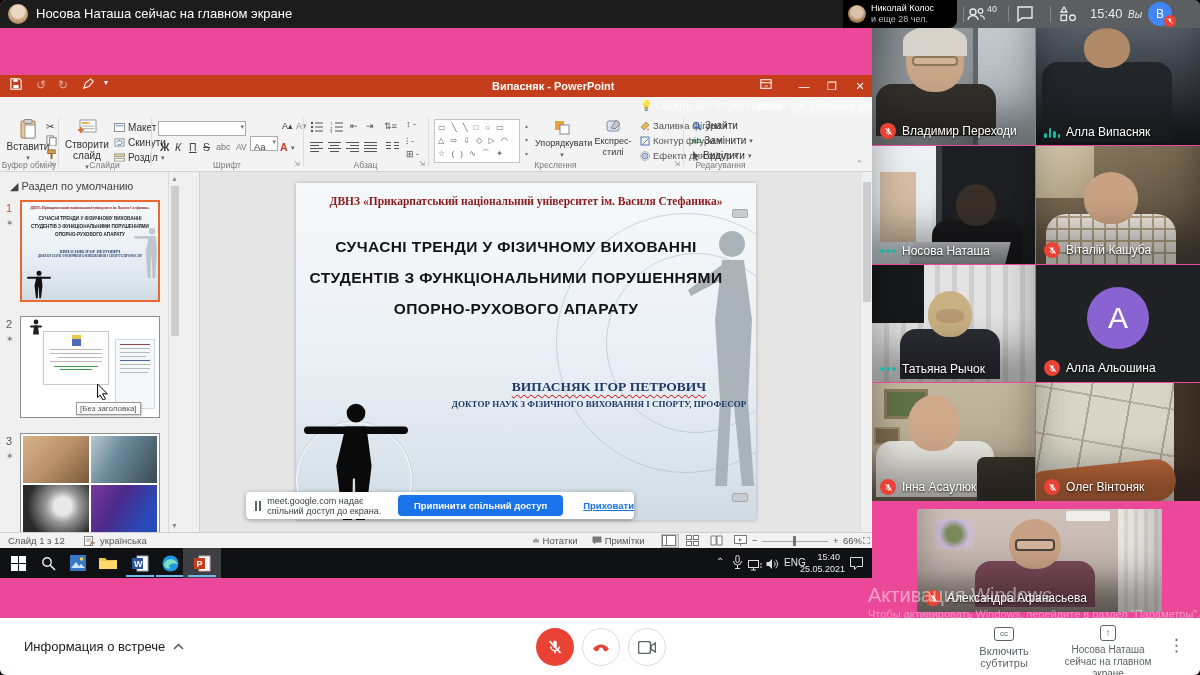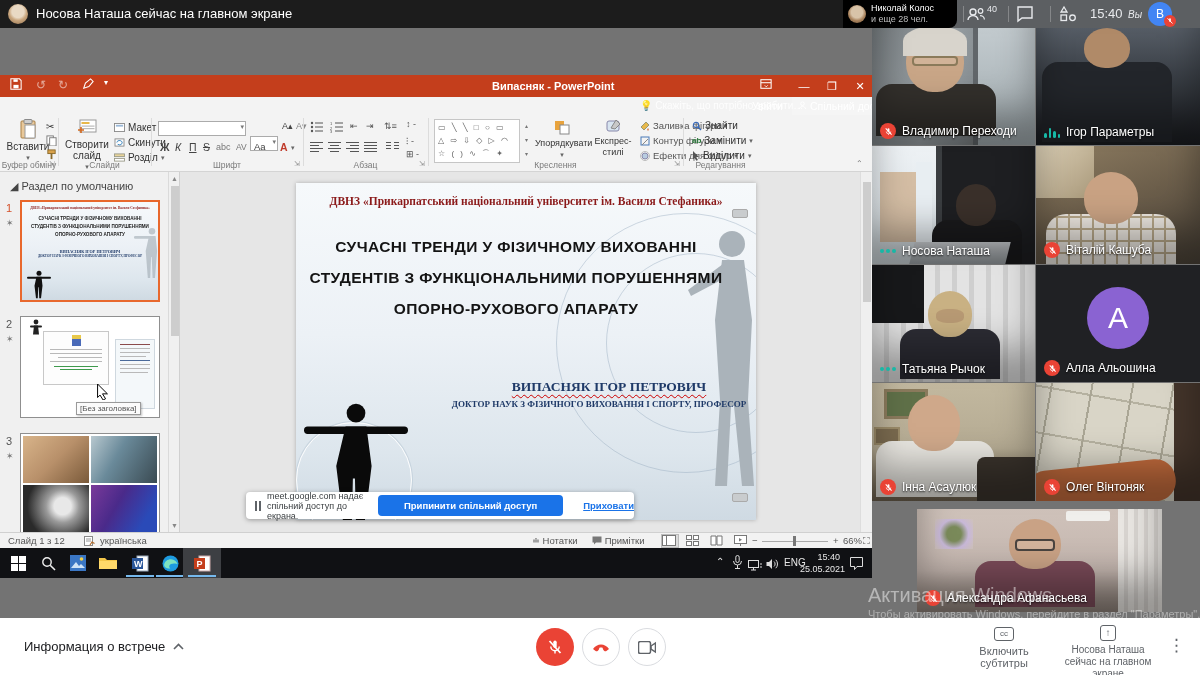--- a/index.html
+++ b/index.html
@@ -1,17 +1,17 @@
 <!DOCTYPE html>
 <html><head>
 <meta charset="utf-8">
 <style>
   * { margin:0; padding:0; box-sizing:border-box; }
   html,body { width:1200px; height:675px; background:#000; font-family:"Liberation Sans",sans-serif; }
-  .stage { position:relative; width:1200px; height:675px; background:#737373; overflow:hidden; }
+  .stage { position:relative; width:1200px; height:675px; background:#ec4899; overflow:hidden;border-radius:6px; }
   .ab { position:absolute; }
 
   
   .topbar { left:0; top:0; width:1200px; height:28px; background:#1c1c1c; z-index:40; }
   .tb-avatar { left:8px; top:4px; width:20px; height:20px; border-radius:50%;
     background:radial-gradient(circle at 50% 38%, #e9d9c4 0 38%, #caa77f 55%, #8d6b4a 100%); }
   .tb-presenting { left:36px; top:0; height:28px; line-height:28px; color:#fff; font-size:13px; }
   .tb-gray { left:857px; top:0; width:343px; height:28px; background:#5c5f62; }
   .tb-pill { left:843px; top:0; width:114px; height:28px; background:#000; border-radius:0 0 8px 0; display:flex; align-items:center; }
   .pill-avatar { width:18px; height:18px; border-radius:50%; margin:0 5px 0 5px;
@@ -49,21 +49,21 @@
   .carat { color:#666; font-size:7px; }
   .smallrow { display:flex; align-items:center; gap:3px; white-space:nowrap; color:#333; }
   .combo { border:1px solid #ababab; background:#fff; height:15px; position:relative; }
   .combo:after { content:"▾"; position:absolute; right:1px; top:1px; font-size:7px; color:#777; }
   .fbtn { font-size:10.5px; color:#444; }
   .shapesbox { border:1px solid #c6c6c6; background:#fff; color:#666; font-size:8px; line-height:13px; padding:1px 3px; letter-spacing:2px; }
   .ribchev { left:856px; top:44px; font-size:8px; color:#777; }
 
   
   .content { left:0; top:97px; width:872px; height:360px; background:#e6e6e6; overflow:hidden; }
-  .thumbs { left:0; top:0; width:180px; height:360px; background:#f0f0f0; border-right:1px solid #d0d0d0; overflow:hidden; }
+  .thumbs { left:0; top:0; width:200px; height:360px; background:#f0f0f0; border-right:1px solid #d0d0d0; overflow:hidden; }
   .sectionhdr { left:10px; top:8px; font-size:11px; color:#444; }
   .slnum { font-size:11px; color:#555; }
   .slnum.cur { color:#d4502a; }
   .slstar { font-size:9px; color:#777; }
   .thumbbox { background:#fff; overflow:hidden; }
   .thumb-sel { border:2px solid #e8682d; }
   .thumb-n { border:1px solid #8f8f8f; }
   .vsb { left:168px; top:0; width:12px; height:360px; background:#f0f0f0; border-left:1px solid #dadada; }
   .vsb-thumb { left:2px; top:14px; width:8px; height:150px; background:#cdcdcd; }
   .vsb-ar { left:2px; font-size:7px; color:#888; }
@@ -102,21 +102,21 @@
   .tk { top:4px; width:24px; height:22px; display:flex; align-items:center; justify-content:center; }
   .tk-under { top:27px; width:28px; height:2px; background:#76b9ed; }
   .tk-active { left:183px; top:0; width:38px; height:30px; background:#3d3f43; }
   .tray { color:#e8e8e8; font-size:10px; }
   .traytime { left:800px; top:3px; width:40px; text-align:right; color:#e8e8e8; font-size:9px; line-height:12px; }
 
   
   .sharebar { left:246px; top:492px; width:388px; height:27px; background:#fff; border-radius:4px;
     box-shadow:0 1px 5px rgba(0,0,0,0.35); display:flex; align-items:center; z-index:35; font-size:9px; color:#3c4043; }
   .pausebars { width:8px; height:10px; margin:0 6px 0 9px; border-left:2px solid #5f6368; border-right:2px solid #5f6368; }
-  .stopbtn { background:#1a73e8; color:#fff; font-size:9.5px; font-weight:bold; padding:5px 26px; border-radius:4px; margin-left:8px; white-space:nowrap; }
+  .stopbtn { background:#1a73e8; color:#fff; font-size:9.5px; font-weight:bold; padding:5px 16px; border-radius:4px; margin-left:8px; white-space:nowrap; }
   .hidelink { color:#1a73e8; font-size:9.5px; font-weight:bold; text-decoration:underline; margin-left:20px; white-space:nowrap; }
 
   
   .tile { overflow:hidden; background:#222; }
   .namebar { position:absolute; left:8px; bottom:6px; display:flex; align-items:center; gap:6px; z-index:5; }
   .nm { color:#fff; font-size:12px; text-shadow:0 1px 2px rgba(0,0,0,0.9); white-space:nowrap; }
   .micmute { width:16px; height:16px; border-radius:50%; background:#ea4335; display:flex; align-items:center; justify-content:center; flex:0 0 16px; }
   .dots { display:flex; gap:2px; align-items:center; width:16px; justify-content:center; flex:0 0 16px; }
   .dots i { width:4px; height:4px; border-radius:50%; background:#17b8a6; }
   .bars { display:flex; gap:2px; align-items:flex-end; height:12px; width:16px; justify-content:center; flex:0 0 16px; }
@@ -781,21 +781,21 @@
         <div class="pb" style="width:130px;height:80px;margin:-6px 0 0 -42px;background:#23262b"></div>
       </div>
     <div class="vign"></div>
     <div class="namebar">
         <span class="bars">
           <i style="height:5px"></i>
           <i style="height:10px"></i>
           <i style="height:7px"></i>
           <i style="height:4px"></i>
         </span>
-        <span class="nm">Ігор Параметры</span>
+        <span class="nm">Алла Випасняк</span>
       </div>
   </div>
 
   <div class="ab tile t3" style="left:872px;top:146px;width:163px;height:118px">
     <div class="t3w">
         <div class="t3b"></div>
         <div style="position:absolute;right:4px;top:16px;width:16px;height:84px;background:#e8eef2"></div>
       </div>
     <div class="ab" style="left:84px;top:38px">
         <div class="ph" style="width:40px;height:42px;background:#3a302a"></div>

